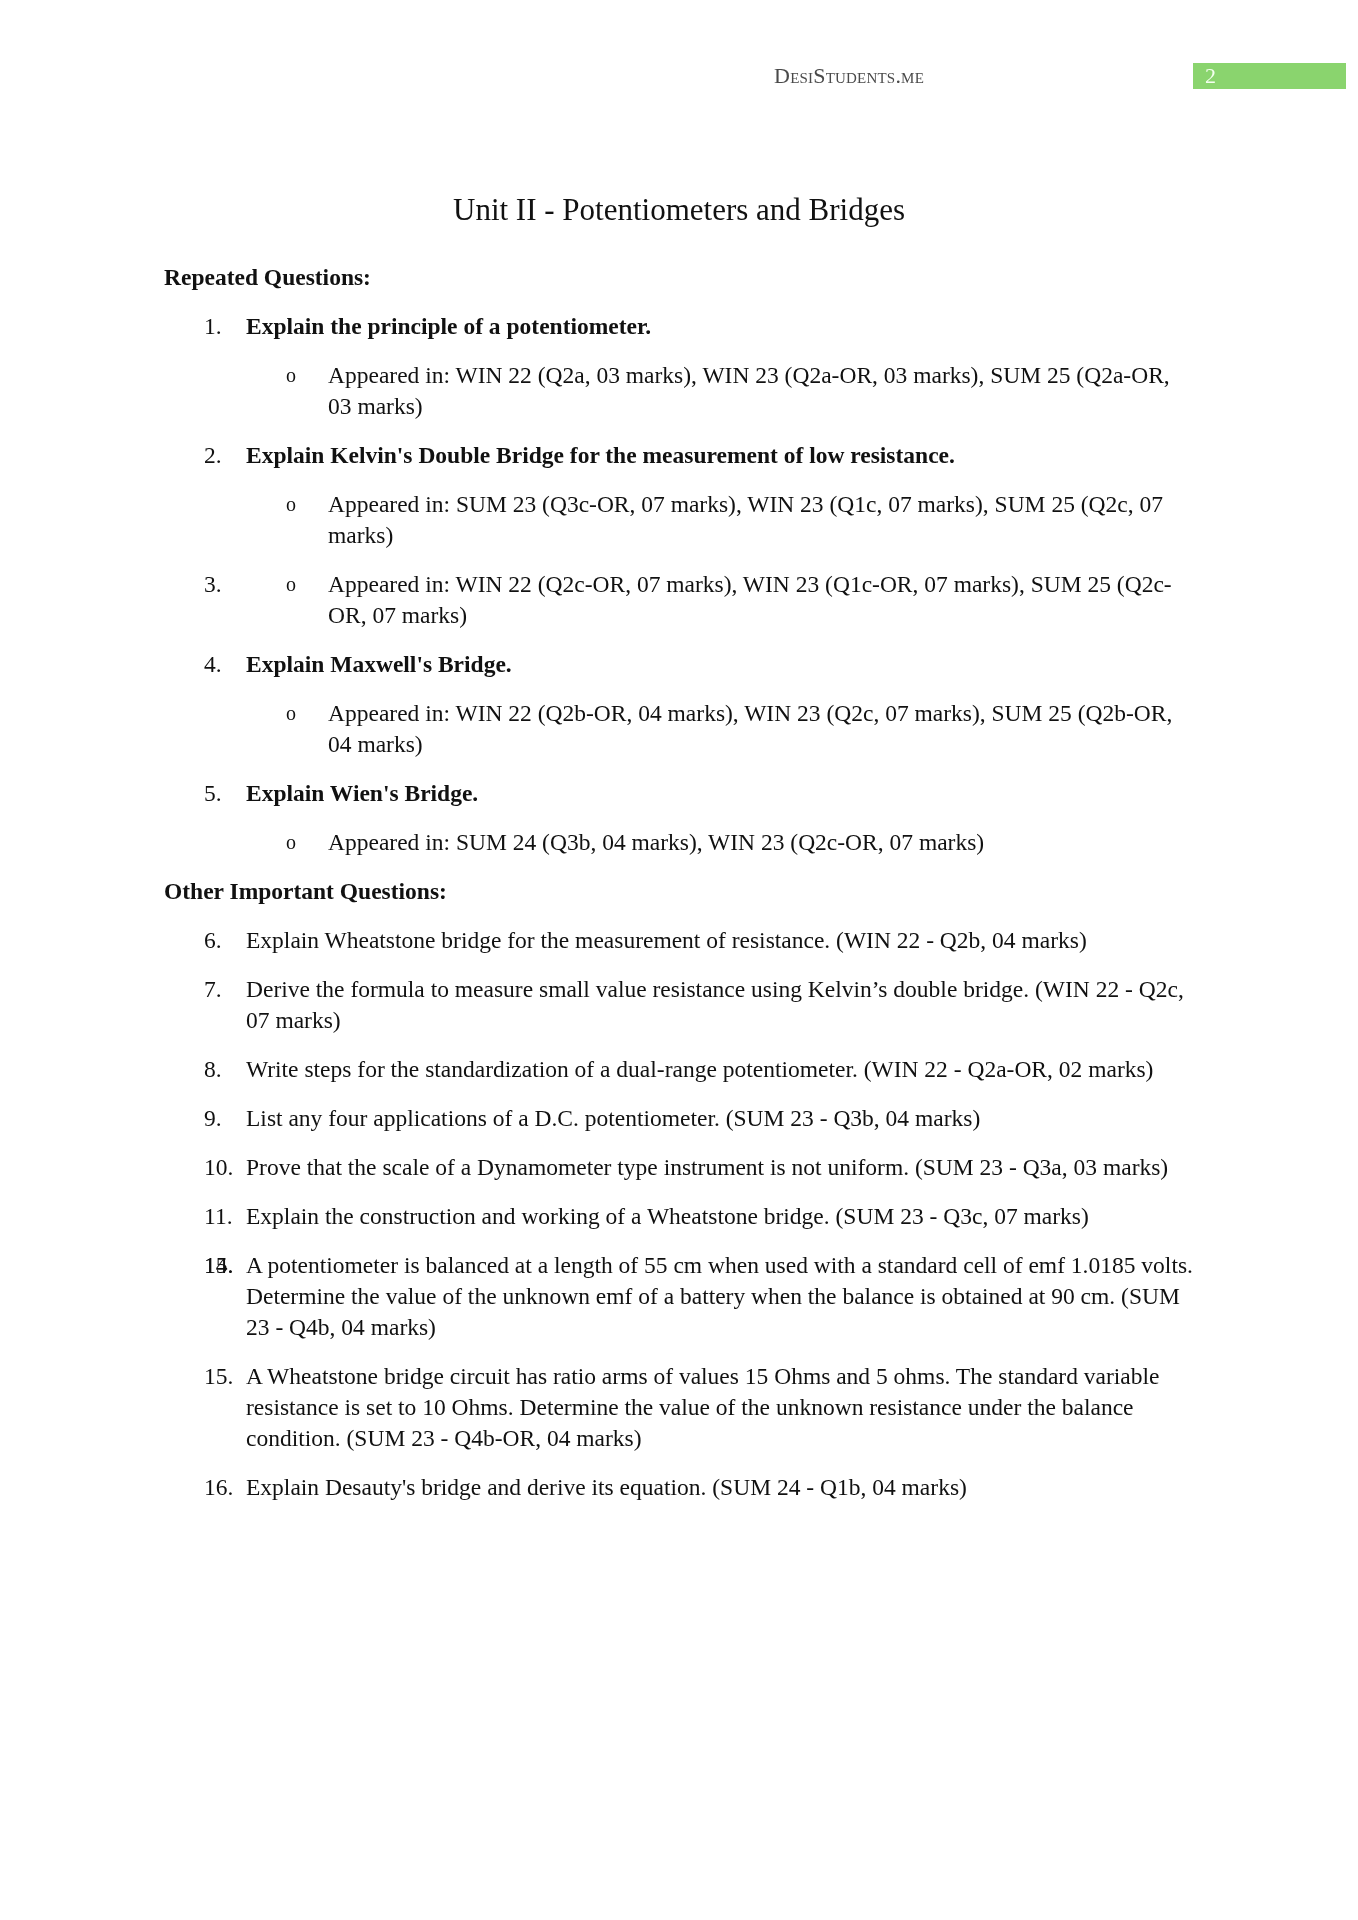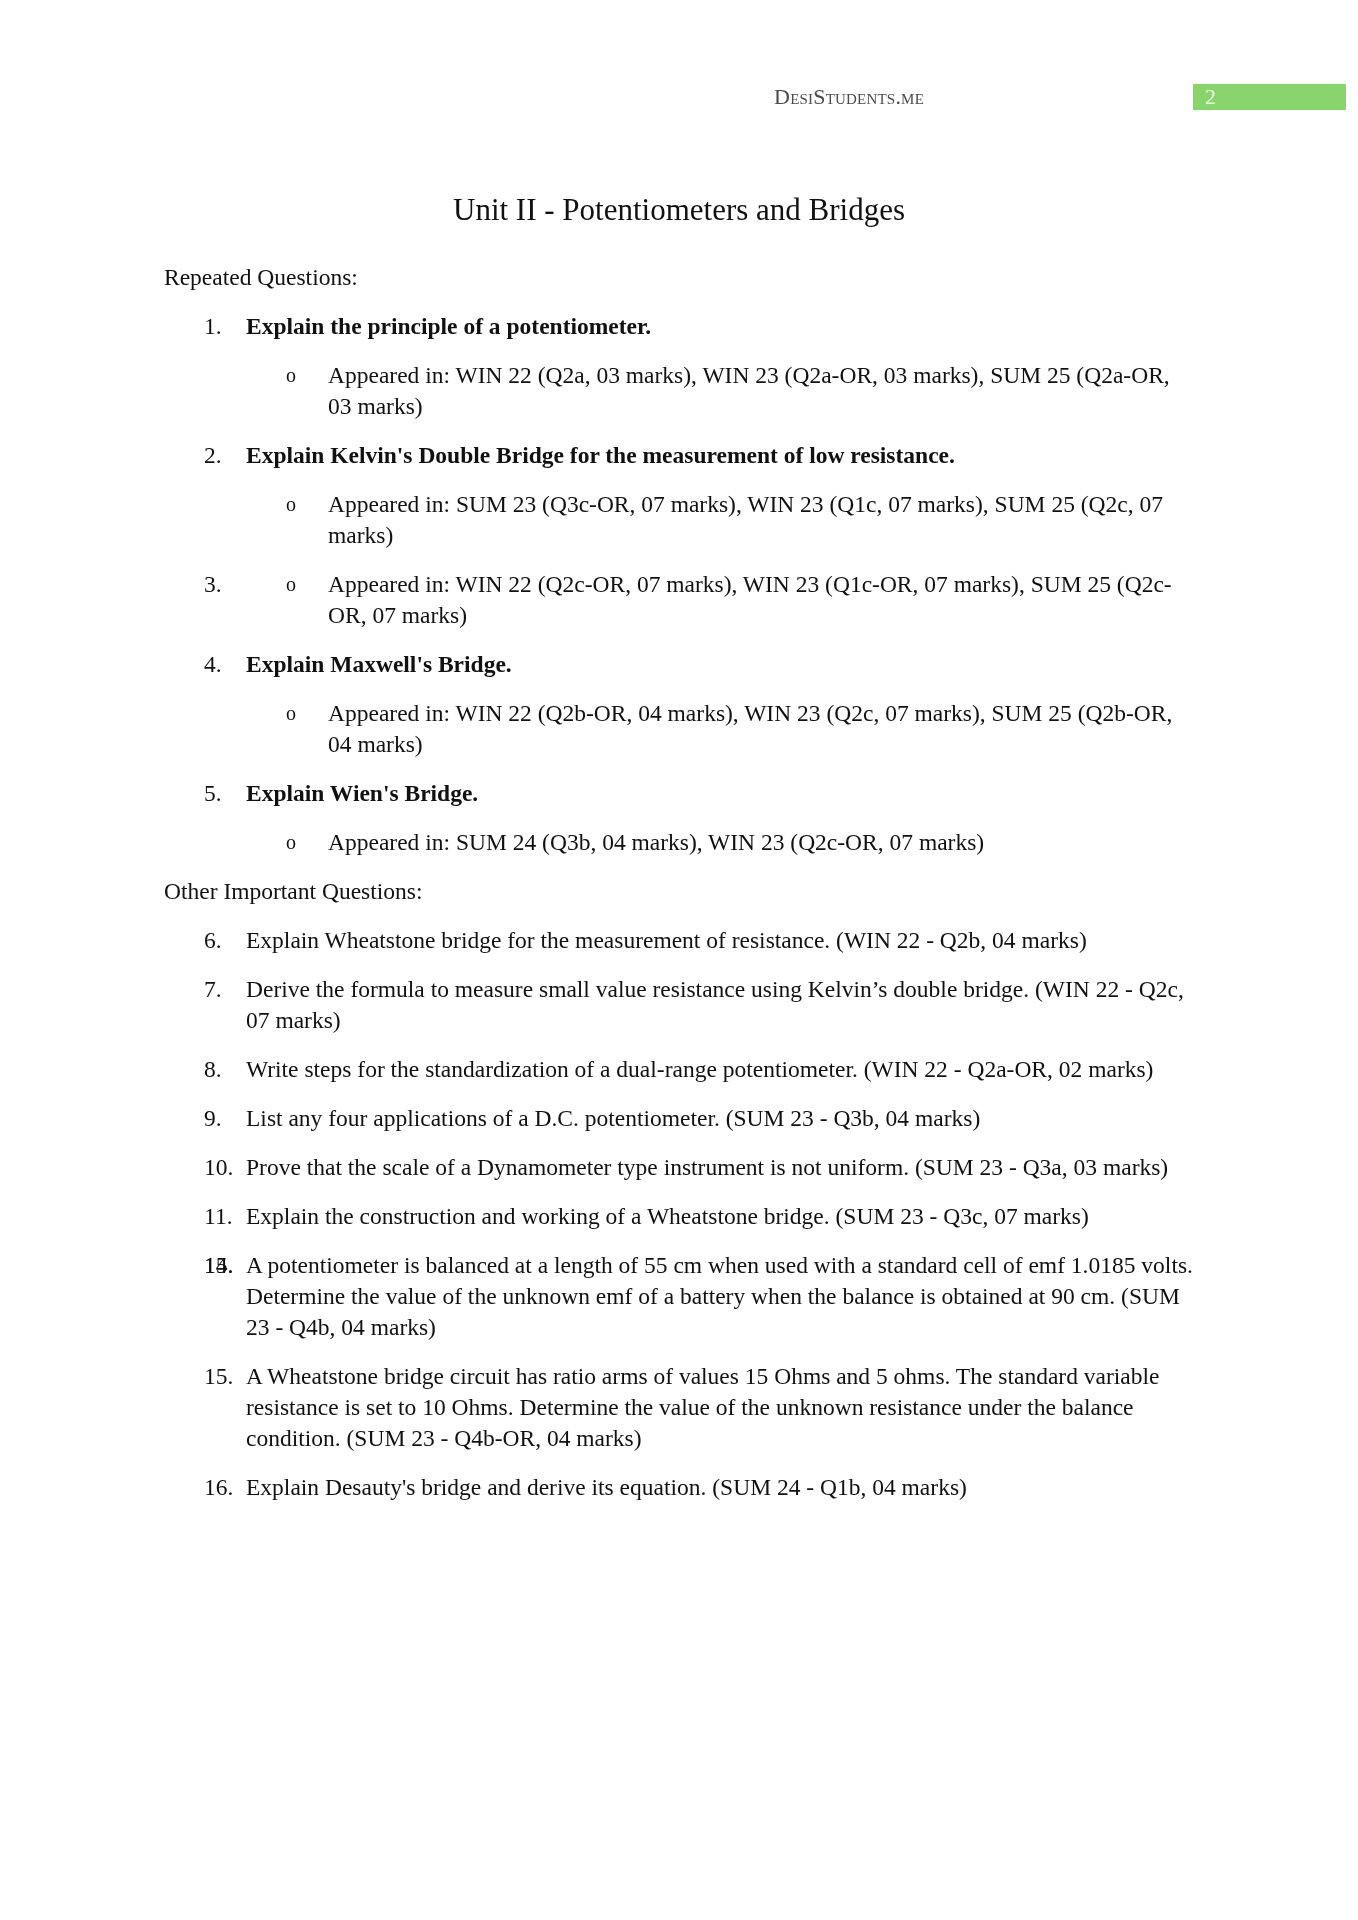--- a/index.html
+++ b/index.html
@@ -1,27 +1,27 @@
 <!DOCTYPE html>
 <html><head>
 <meta charset="utf-8">
 <style>
   html, body { margin: 0; padding: 0; background: #ffffff; }
   body { width: 1358px; height: 1920px; position: relative; overflow: hidden;
          font-family: "Liberation Serif", "DejaVu Serif", serif; color: #111; }
-  .header { position: absolute; top: 84px; left: 0; width: 1102px; height: 26px; text-decoration: underline; }
+  .header { position: absolute; top: 63px; left: 0; width: 1102px; height: 26px; text-decoration: underline; }
   .site-name { position: absolute; right: 178px; top: 0; font-size: 22px; color: #4a4a4a;
                font-variant: small-caps; letter-spacing: 0.2px; line-height: 26px; }
   .page-badge { position: absolute; left: 1193px; top: 0; width: 153px; height: 26px;
                 background: #8ad46e; color: #f4fff0; font-size: 22px; line-height: 26px;
                 padding-left: 12px; box-sizing: border-box; }
   .title { position: absolute; top: 192px; left: 0; width: 1358px; text-align: center;
            font-size: 31px; font-weight: normal; }
   .content { position: absolute; top: 262px; left: 164px; width: 1030px; font-size: 23.5px; line-height: 31px; }
-  .section-heading { font-weight: normal; margin: 0 0 18px 0; }
+  .section-heading { font-weight: bold; margin: 0 0 18px 0; }
   .q { position: relative; padding-left: 82px; margin-bottom: 18px; }
   .q .num { position: absolute; left: 40px; top: 0; width: 40px; }
   .q.two-digit .num { left: 40px; }
   .q.bold .text { font-weight: bold; }
   .sub { position: relative; padding-left: 164px; margin-bottom: 18px; }
   .sub .bullet { position: absolute; left: 122px; top: 0; font-size: 20px; }
 </style>
 </head>
 <body>
 

